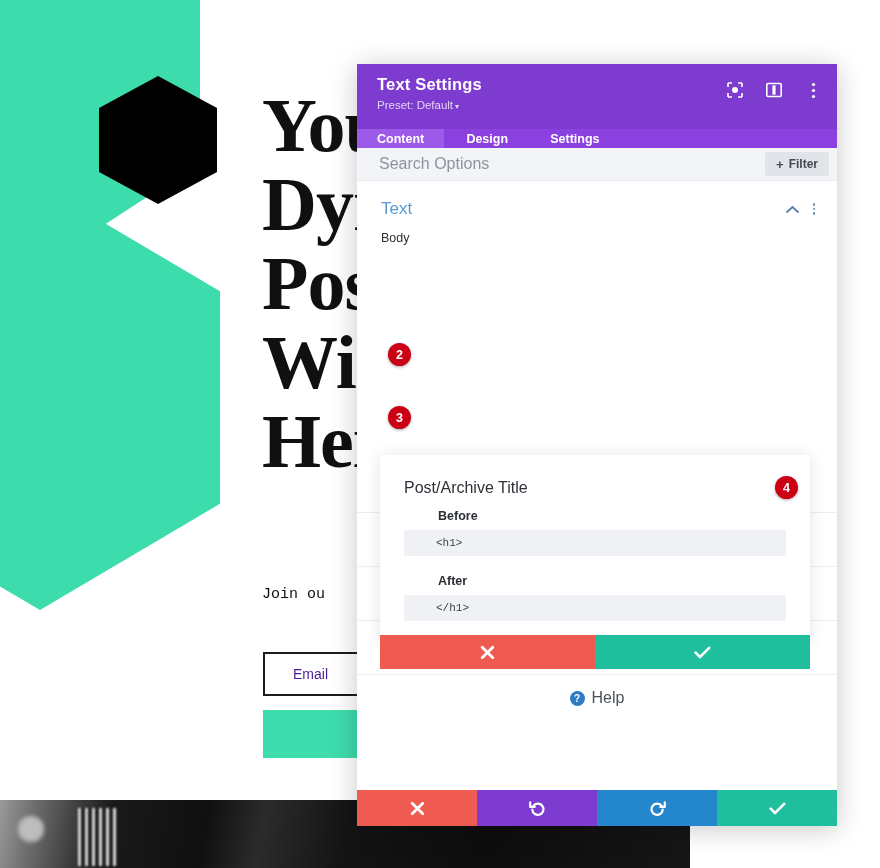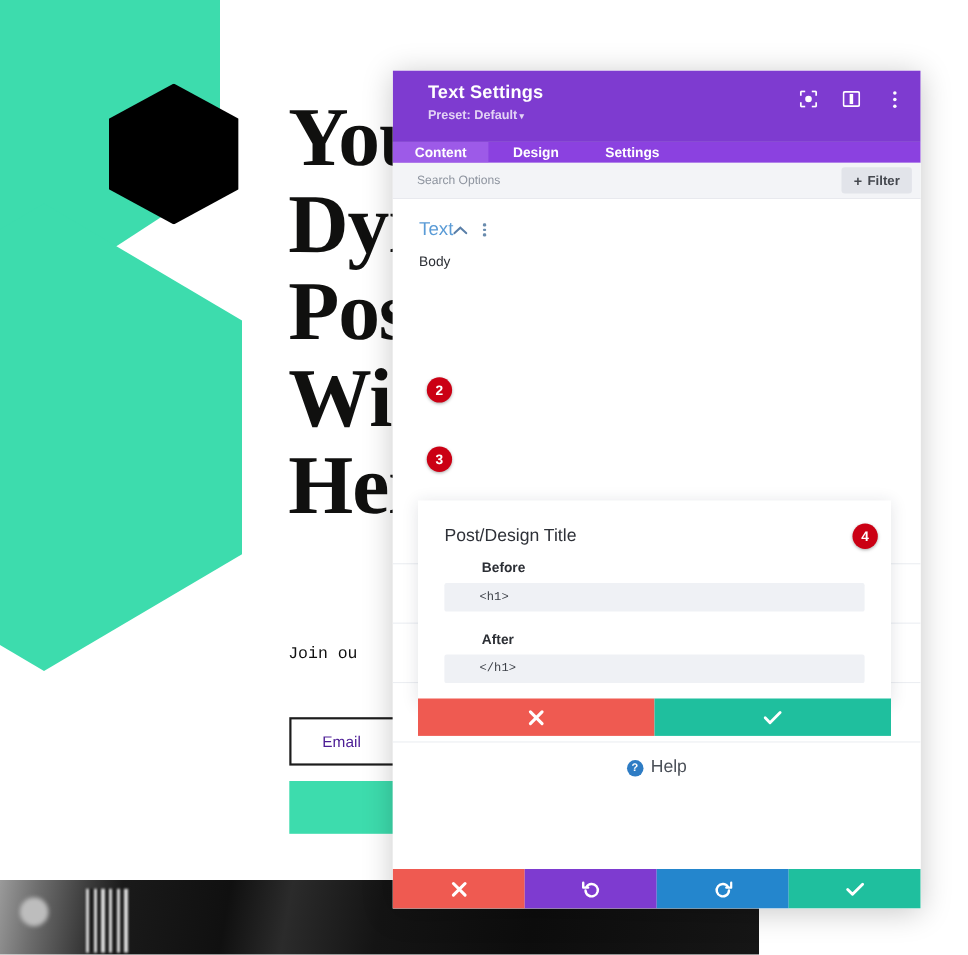--- a/index.html
+++ b/index.html
@@ -87,29 +87,29 @@
     width: 480px; height: 762px;
     background: #ffffff;
     box-shadow: 0 3px 26px rgba(0,0,0,0.22);
     display: flex; flex-direction: column;
     overflow: hidden;
   }
 
   .modal-header {
     background: #7e3bd0;
     height: 65px;
-    padding: 11px 18px 0 32px;
+    padding: 11px 18px 0 20px;
     position: relative;
     flex: none;
   }
   .modal-title {
     color: #ffffff; font-size: 16.5px; font-weight: bold; letter-spacing: .2px;
   }
   .modal-preset {
-    color: #e3d3f5; font-size: 11.5px; margin-top: 5px; font-weight: bold;
+    color: #e3d3f5; font-size: 11.5px; margin-top: 5px; font-weight: normal;
   }
   .modal-preset .caret { font-size: 8px; margin-left: 2px; }
   .header-icons {
     position: absolute; right: 14px; top: 16px;
     display: flex; align-items: center; gap: 19px;
   }
   .hicon { width: 20px; height: 20px; display: flex; align-items: center; justify-content: center; cursor: pointer; }
   .hicon svg { display: block; }
 
   .tabs {
@@ -128,37 +128,37 @@
   .searchbar {
     background: #f3f4f7;
     border-bottom: 1px solid #e8e9ee;
     height: 33px;
     display: flex; align-items: center; justify-content: space-between;
     padding: 0 8px 0 22px;
     flex: none;
   }
   .search-input {
     border: none; background: transparent; outline: none;
-    font-size: 11px; color: #701a75;
+    font-size: 16px; color: #701a75;
     font-family: "Liberation Sans", sans-serif;
     width: 300px;
   }
   .search-input::placeholder { color: #8d939e; }
   .filter-btn {
     background: #e2e4ea; color: #45484f;
     font-size: 12px; font-weight: bold;
     padding: 5px 11px; border-radius: 3px;
     display: flex; align-items: center; gap: 5px; cursor: pointer;
   }
   .filter-btn .plus { font-size: 13px; font-weight: bold; line-height: 1; }
 
   .modal-body { position: relative; flex: 1 1 auto; background: #ffffff; }
 
   .section-head {
-    display: flex; align-items: center; justify-content: flex-start;
+    display: flex; align-items: center; justify-content: space-between;
     padding: 18px 22px 0 24px;
   }
   .section-title { color: #5a9bd6; font-size: 17px; }
   .section-ctrls { display: flex; align-items: center; gap: 14px; }
   .chev { color: #5a7fa8; font-size: 13px; cursor: pointer; line-height: 1; }
   .kebab { color: #5a7fa8; cursor: pointer; line-height: 1; display:flex; flex-direction:column; gap:2px; align-items:center;}
   .kebab i { width: 2.5px; height: 2.5px; background: #6a8cae; border-radius: 50%; display: block; }
 
   .field-label {
     padding: 12px 0 0 24px; font-size: 12.5px; color: #2c2f35; font-weight: normal;
@@ -324,21 +324,21 @@
       <div class="field-label">Body</div>
 
       <div class="ghost-rows">
         <div class="grow"></div>
         <div class="grow"></div>
         <div class="grow"></div>
         <div class="grow"></div>
       </div>
 
       <div class="dyn-panel">
-        <div class="dyn-title">Post/Design Title</div>
+        <div class="dyn-title">Post/Archive Title</div>
 
         <div class="dyn-sub">Before</div>
         <div class="dyn-input">&lt;h1&gt;</div>
 
         <div class="dyn-gap"></div>
 
         <div class="dyn-sub">After</div>
         <div class="dyn-input">&lt;/h1&gt;</div>
       </div>
 

